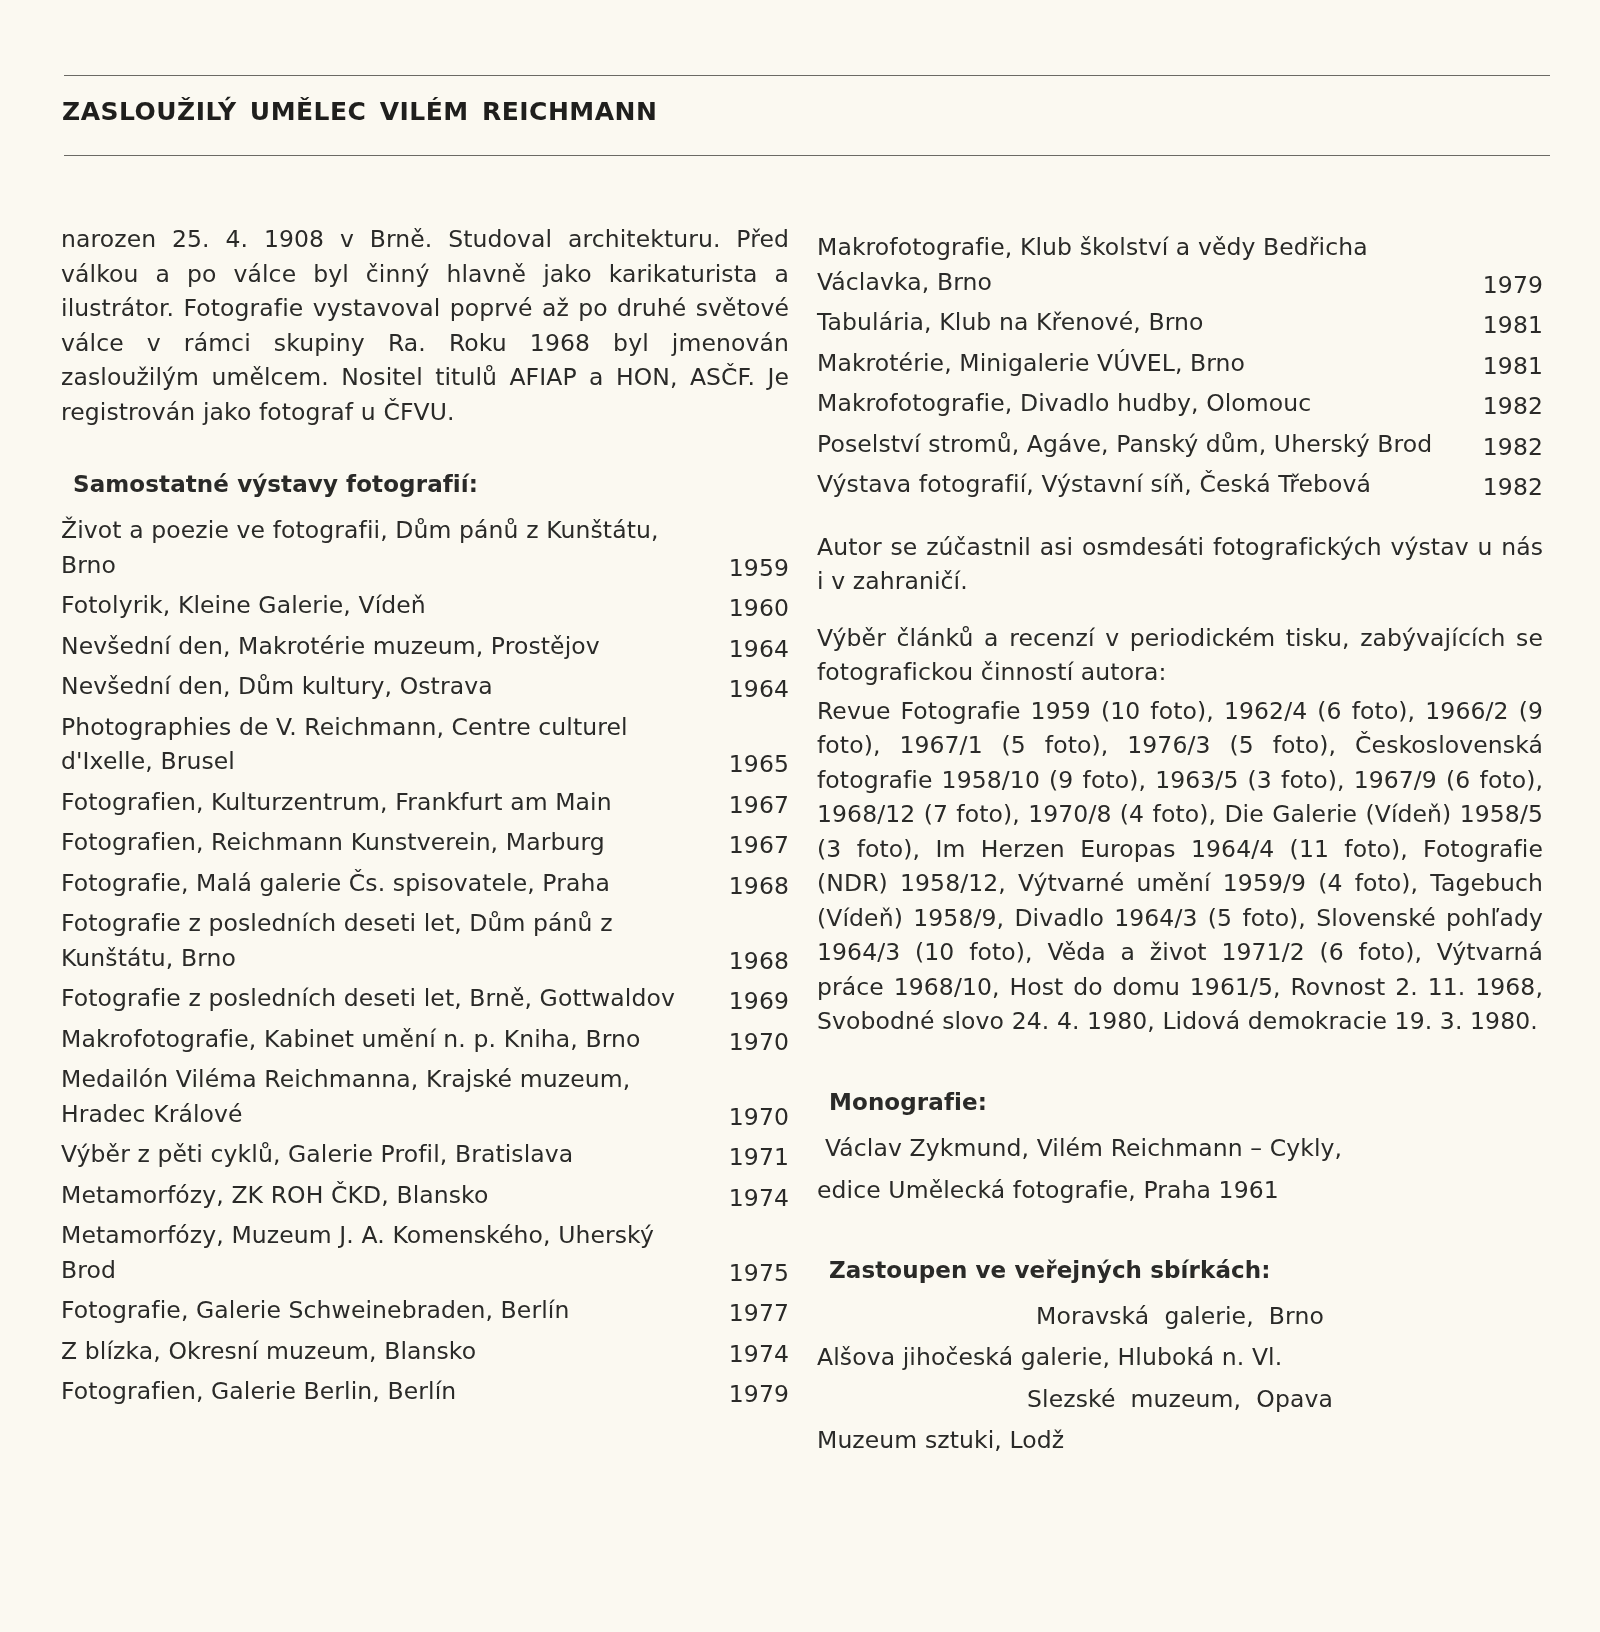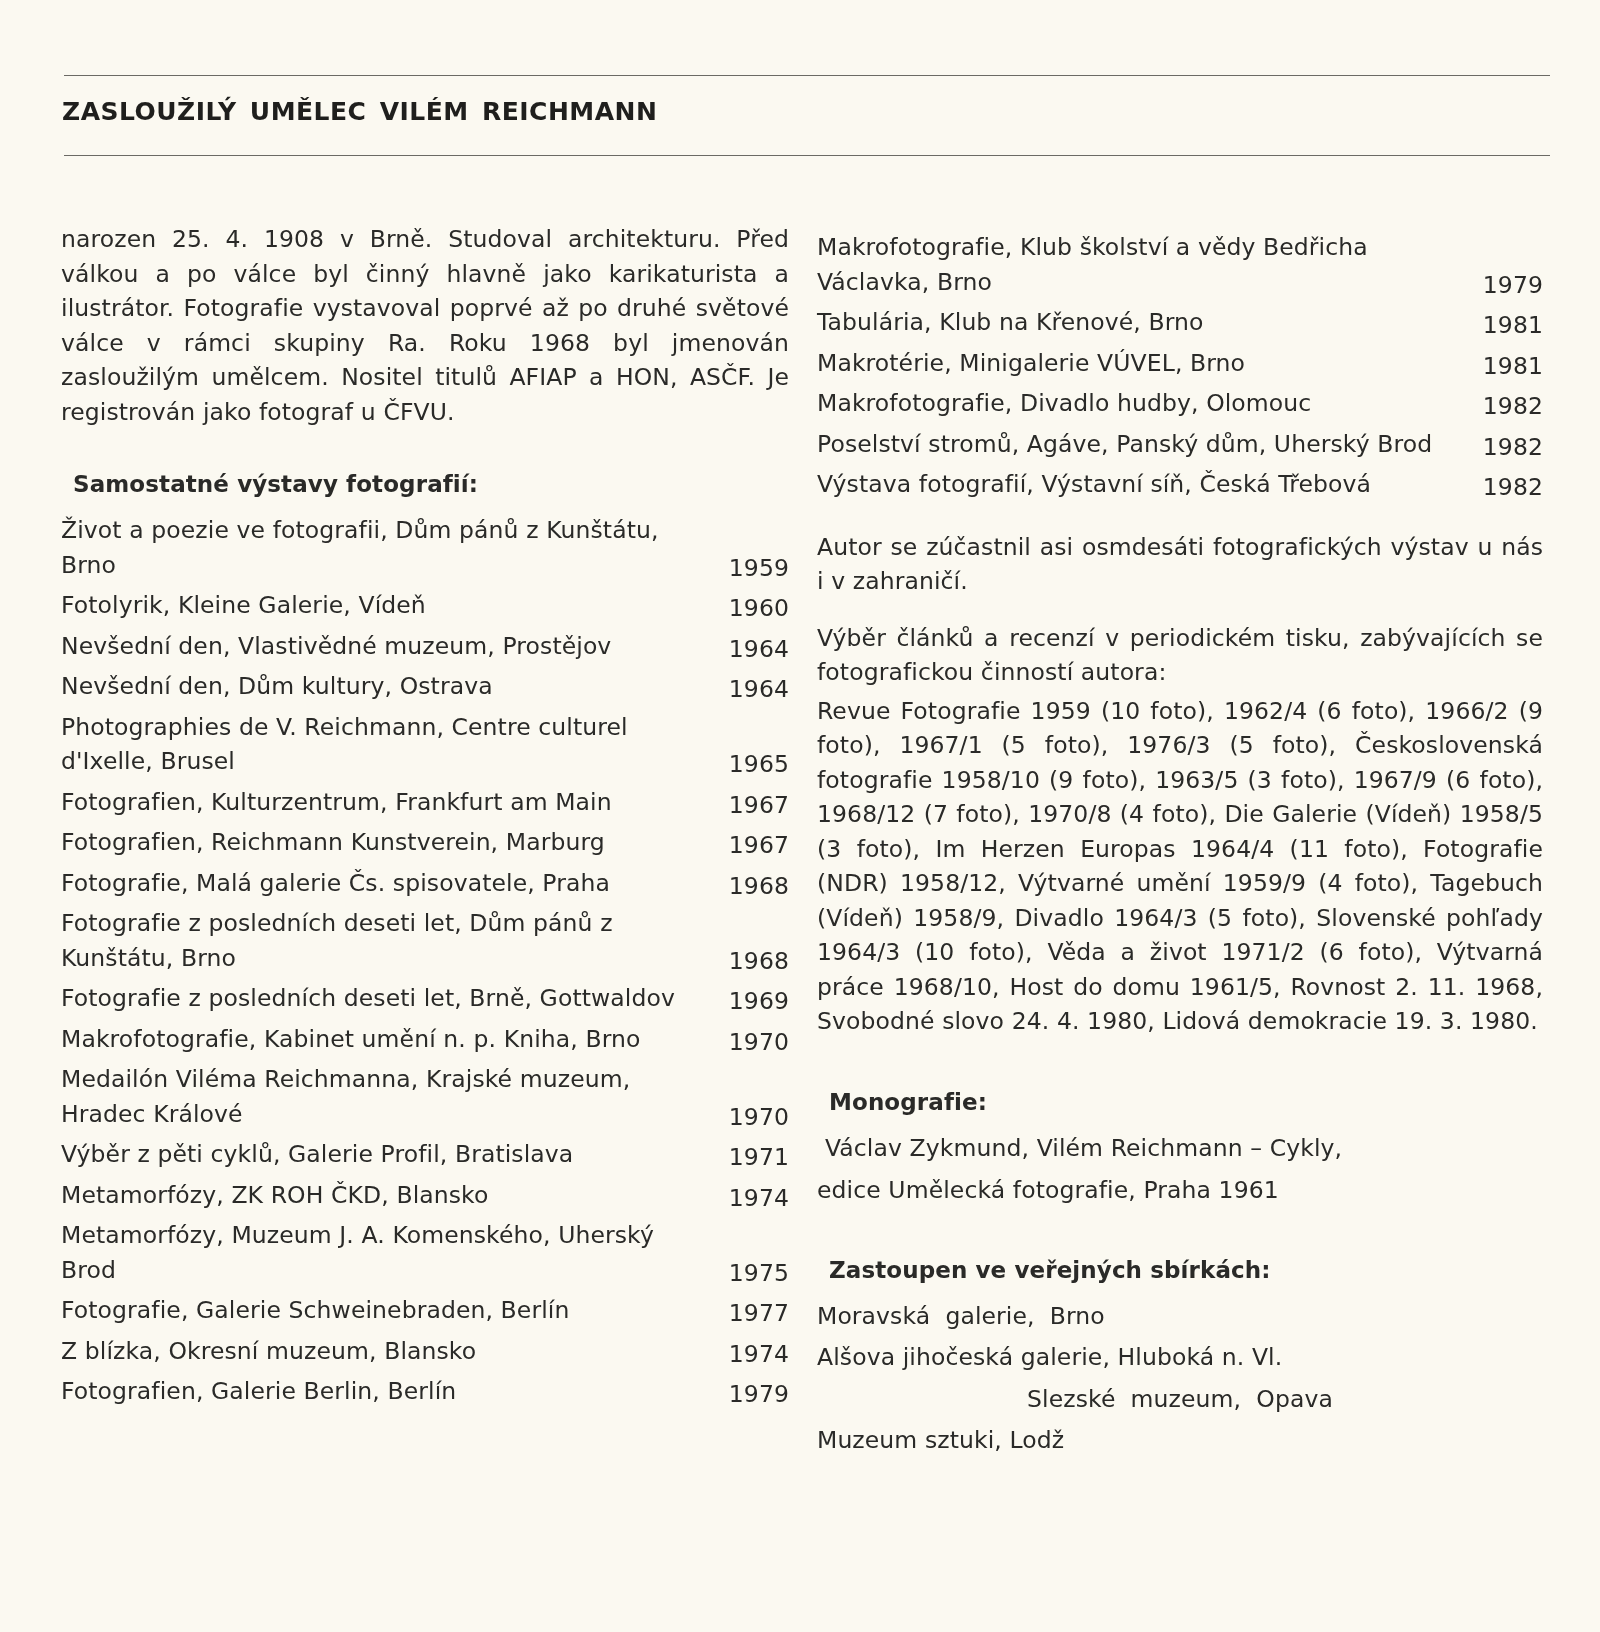--- a/index.html
+++ b/index.html
@@ -49,21 +49,21 @@
 <div class="title">ZASLOUŽILÝ UMĚLEC VILÉM REICHMANN</div>
 <div class="rule bottom"></div>
 
 <div class="col left">
   <p class="para">narozen 25. 4. 1908 v Brně. Studoval architekturu. Před válkou a po válce byl činný hlavně jako karikaturista a ilustrátor. Fotografie vystavoval poprvé až po druhé světové válce v rámci skupiny Ra. Roku 1968 byl jmenován zasloužilým umělcem. Nositel titulů AFIAP a HON, ASČF. Je registrován jako fotograf u ČFVU.</p>
   <div class="gap-s"></div>
   <p class="heading">Samostatné výstavy fotografií:</p>
   <div id="ex-left">
       <div class="entry"><span>Život a poezie ve fotografii, Dům pánů z Kunštátu, Brno</span><span class="yr">1959</span></div>
       <div class="entry"><span>Fotolyrik, Kleine Galerie, Vídeň</span><span class="yr">1960</span></div>
-      <div class="entry"><span>Nevšední den, Vlastivědné muzeum, Prostějov</span><span class="yr">1964</span></div>
+      <div class="entry"><span>Nevšední den, Makrotérie muzeum, Prostějov</span><span class="yr">1964</span></div>
       <div class="entry"><span>Nevšední den, Dům kultury, Ostrava</span><span class="yr">1964</span></div>
       <div class="entry"><span>Photographies de V. Reichmann, Centre culturel d'Ixelle, Brusel</span><span class="yr">1965</span></div>
       <div class="entry"><span>Fotografien, Kulturzentrum, Frankfurt am Main</span><span class="yr">1967</span></div>
       <div class="entry"><span>Fotografien, Reichmann Kunstverein, Marburg</span><span class="yr">1967</span></div>
       <div class="entry"><span>Fotografie, Malá galerie Čs. spisovatele, Praha</span><span class="yr">1968</span></div>
       <div class="entry"><span>Fotografie z posledních deseti let, Dům pánů z Kunštátu, Brno</span><span class="yr">1968</span></div>
       <div class="entry"><span>Fotografie z posledních deseti let, Brně, Gottwaldov</span><span class="yr">1969</span></div>
       <div class="entry"><span>Makrofotografie, Kabinet umění n. p. Kniha, Brno</span><span class="yr">1970</span></div>
       <div class="entry"><span>Medailón Viléma Reichmanna, Krajské muzeum, Hradec Králové</span><span class="yr">1970</span></div>
       <div class="entry"><span>Výběr z pěti cyklů, Galerie Profil, Bratislava</span><span class="yr">1971</span></div>
@@ -89,18 +89,18 @@
   <div class="gap-l"></div>
   <p class="para">Výběr článků a recenzí v periodickém tisku, zabývajících se fotografickou činností autora:</p>
   <p class="para" style="margin-top:4px">Revue Fotografie 1959 (10 foto), 1962/4 (6 foto), 1966/2 (9 foto), 1967/1 (5 foto), 1976/3 (5 foto), Československá fotografie 1958/10 (9 foto), 1963/5 (3 foto), 1967/9 (6 foto), 1968/12 (7 foto), 1970/8 (4 foto), Die Galerie (Vídeň) 1958/5 (3 foto), Im Herzen Europas 1964/4 (11 foto), Fotografie (NDR) 1958/12, Výtvarné umění 1959/9 (4 foto), Tagebuch (Vídeň) 1958/9, Divadlo 1964/3 (5 foto), Slovenské pohľady 1964/3 (10 foto), Věda a život 1971/2 (6 foto), Výtvarná práce 1968/10, Host do domu 1961/5, Rovnost 2. 11. 1968, Svobodné slovo 24. 4. 1980, Lidová demokracie 19. 3. 1980.</p>
   <div class="gap-m"></div>
   <p class="heading">Monografie:</p>
   <p class="simple" style="margin:8px">Václav Zykmund, Vilém Reichmann – Cykly,</p>
   <p class="simple">edice Umělecká fotografie, Praha 1961</p>
   <div class="gap-s"></div>
   <p class="heading">Zastoupen ve veřejných sbírkách:</p>
   <div id="collections">
-      <p class="simple" style="white-space: pre;">Moravská  galerie,  Brno</p>
+      <p class="simple" style="white-space: pre; text-align: center;">Moravská  galerie,  Brno</p>
       <p class="simple" style="white-space: pre;">Alšova jihočeská galerie, Hluboká n. Vl.</p>
       <p class="simple" style="white-space: pre; text-align: center;">Slezské  muzeum,  Opava</p>
       <p class="simple" style="white-space: pre;">Muzeum sztuki, Lodž</p>
     </div>
 </div>
 
 </body></html>

